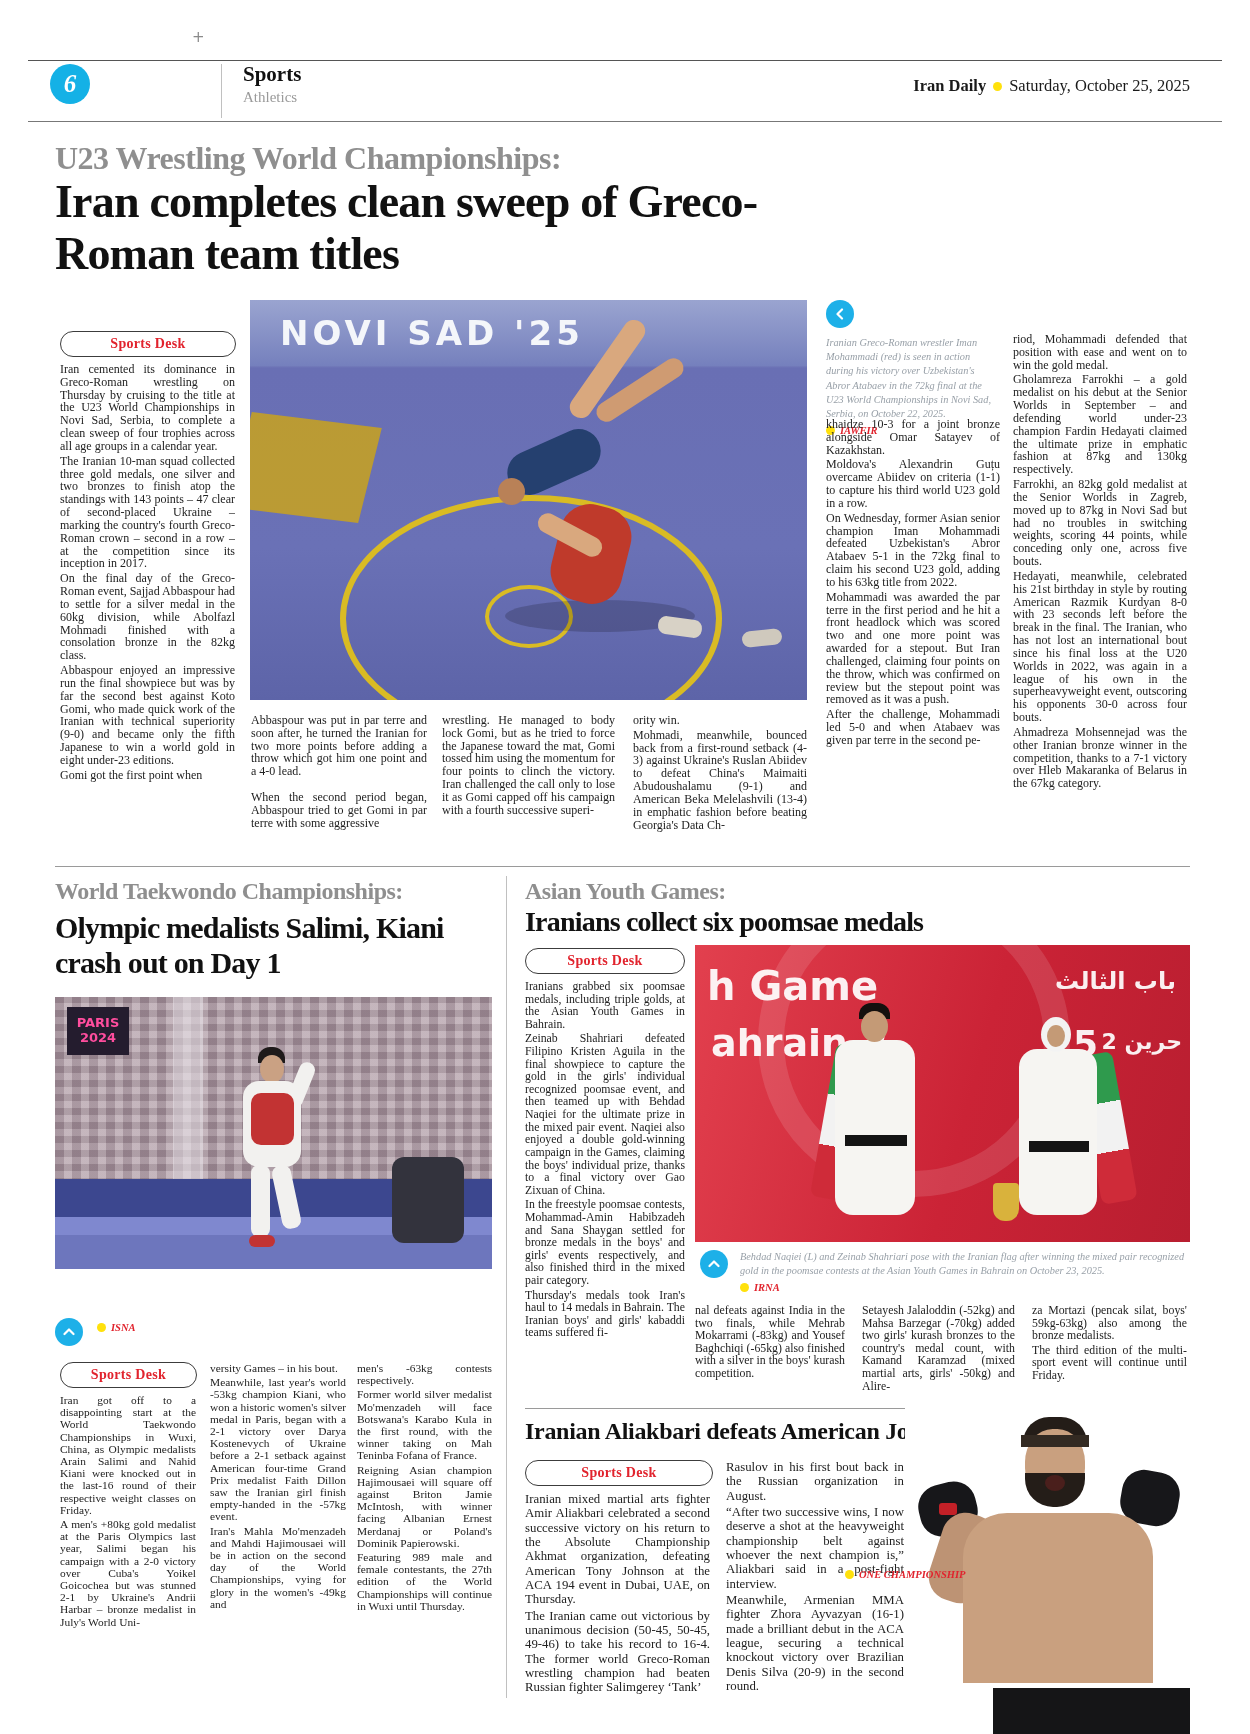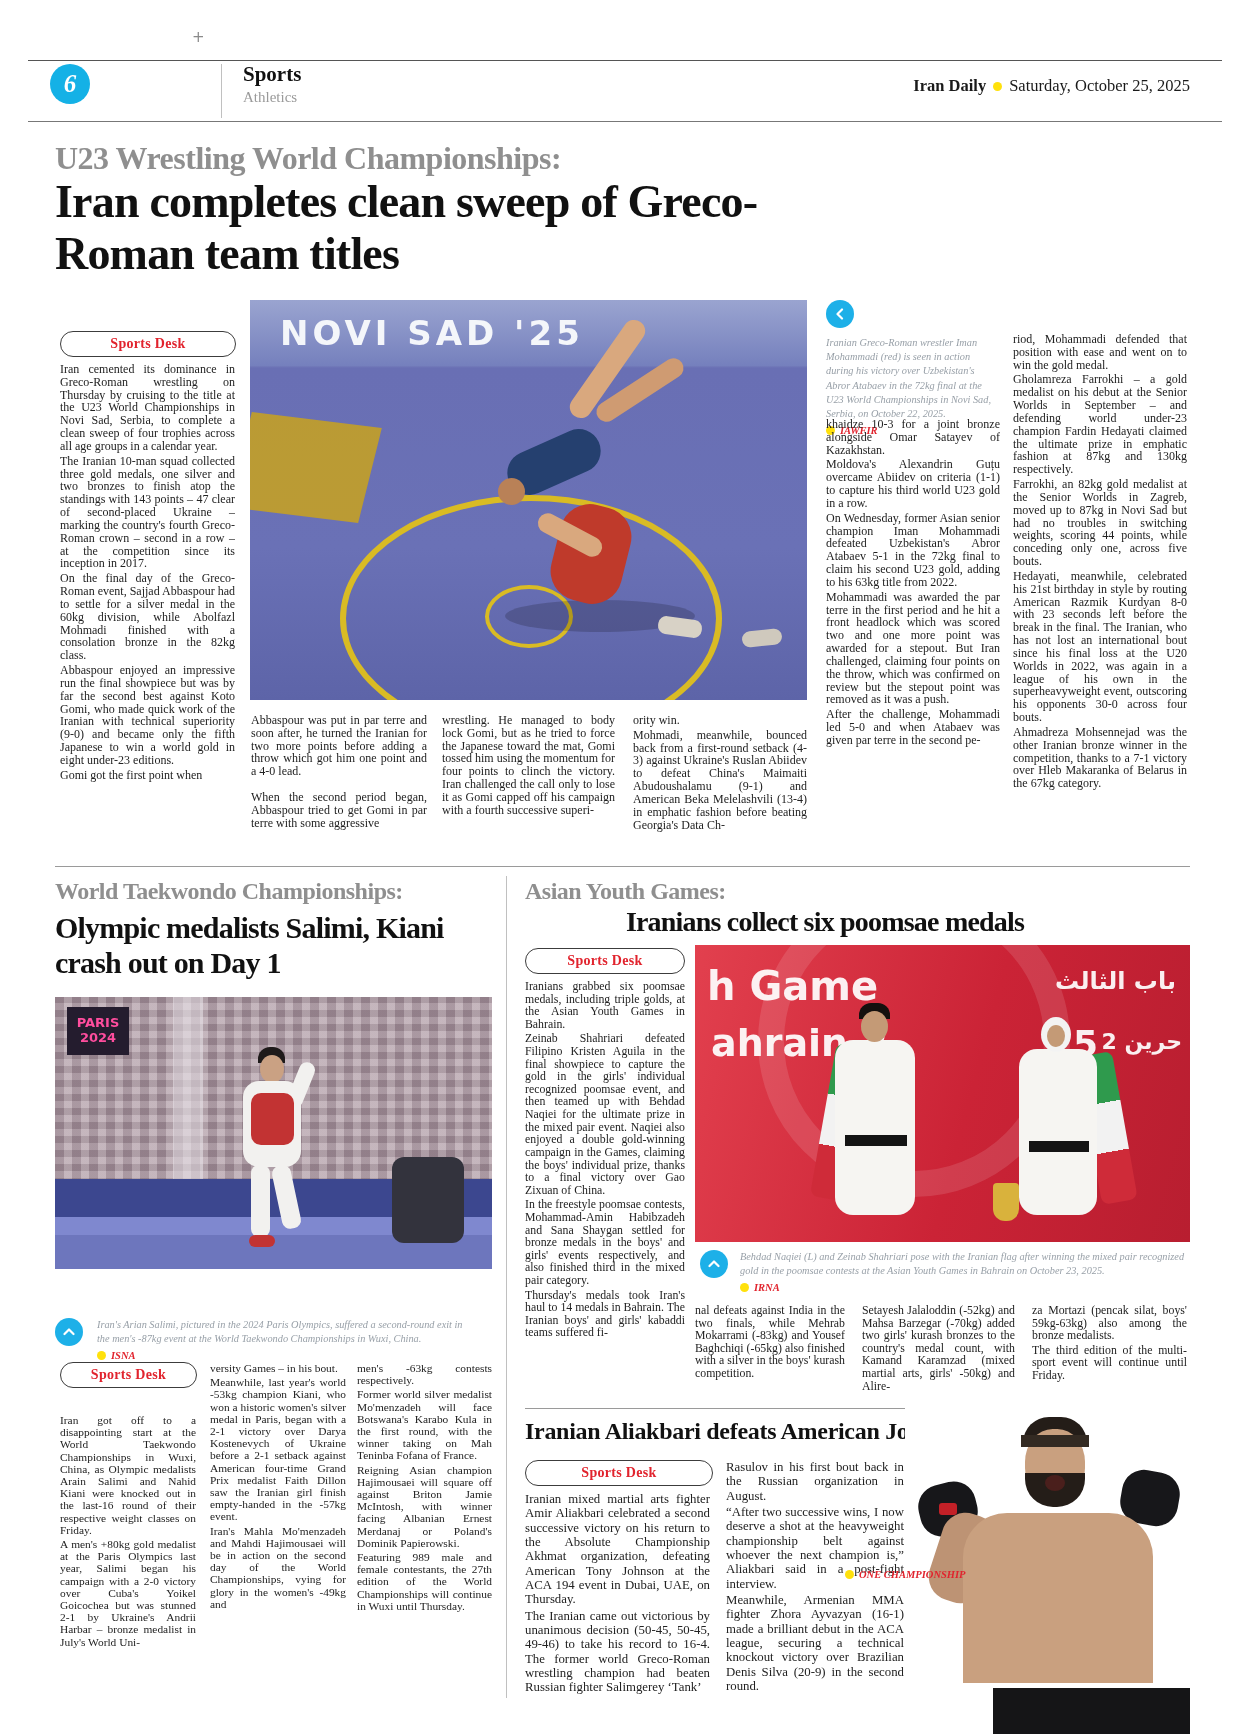--- a/index.html
+++ b/index.html
@@ -221,49 +221,48 @@
     <div class="tk-shoe"></div>
   </div>
 
   <div class="abs" style="left:55px;top:1318px;width:410px;display:flex;gap:14px;align-items:flex-start;">
     <div class="cap-btn">
       <svg class="chev" width="12" height="12" viewBox="0 0 12 12">
           <polyline points="1.5,8 6,3.5 10.5,8" fill="none" stroke="#fff" stroke-width="2.2" stroke-linecap="round" stroke-linejoin="round"></polyline>
         </svg>
     </div>
     <div>
-      <p class="caption">Iran's Arian Salimi, pictured in the 2024 Paris Olympics, suffered a second-round exit in the men's -87kg event at the World Taekwondo Championships in Wuxi, China.</p>
       <div class="credit-row">
         <span class="dot"></span>
         <span class="credit">ISNA</span>
       </div>
     </div>
   </div>
 
   <div class="desk" style="left:60px;top:1362px;width:135px;">
     <span>Sports Desk</span>
   </div>
-  <div class="bcol small" style="left:60px;top:1394px;width:136px;height:312px;overflow:hidden;margin-top:20px;">
+  <div class="bcol small" style="left:60px;top:1394px;width:136px;height:312px;overflow:hidden;">
     <p>Iran got off to a disappointing start at the World Taekwondo Championships in Wuxi, China, as Olympic medalists Arain Salimi and Nahid Kiani were knocked out in the last-16 round of their respective weight classes on Friday.</p>
     <p>A men's +80kg gold medalist at the Paris Olympics last year, Salimi began his campaign with a 2-0 victory over Cuba's Yoikel Goicochea but was stunned 2-1 by Ukraine's Andrii Harbar – bronze medalist in July's World Uni-</p>
   </div>
   <div class="bcol small" style="left:210px;top:1362px;width:136px;height:344px;overflow:hidden;">
     <p>versity Games – in his bout.</p>
     <p>Meanwhile, last year's world -53kg champion Kiani, who won a historic women's silver medal in Paris, began with a 2-1 victory over Darya Kostenevych of Ukraine before a 2-1 setback against American four-time Grand Prix medalist Faith Dillon saw the Iranian girl finish empty-handed in the -57kg event.</p>
     <p>Iran's Mahla Mo'menzadeh and Mahdi Hajimousaei will be in action on the second day of the World Championships, vying for glory in the women's -49kg and</p>
   </div>
   <div class="bcol small" style="left:357px;top:1362px;width:135px;height:344px;overflow:hidden;">
     <p>men's -63kg contests respectively.</p>
     <p>Former world silver medalist Mo'menzadeh will face Botswana's Karabo Kula in the first round, with the winner taking on Mah Teninba Fofana of France.</p>
     <p>Reigning Asian champion Hajimousaei will square off against Briton Jamie McIntosh, with winner facing Albanian Ernest Merdanaj or Poland's Dominik Papierowski.</p>
     <p>Featuring 989 male and female contestants, the 27th edition of the World Championships will continue in Wuxi until Thursday.</p>
   </div>
 
   <div class="kicker" style="left:525px;top:878px;font-size:24px;">Asian Youth Games:</div>
-  <h2 class="headline" style="left:525px;top:906px;width:600px;font-size:28px;line-height:1.15;text-align:center;">Iranians collect six poomsae medals</h2>
+  <h2 class="headline" style="left:525px;top:906px;width:600px;font-size:28px;line-height:1.15;">Iranians collect six poomsae medals</h2>
 
   <div class="desk" style="left:525px;top:948px;width:158px;">
     <span>Sports Desk</span>
   </div>
   <div class="bcol mid" style="left:525px;top:980px;width:160px;height:416px;overflow:hidden;">
     <p>Iranians grabbed six poomsae medals, including triple golds, at the Asian Youth Games in Bahrain.</p>
     <p>Zeinab Shahriari defeated Filipino Kristen Aguila in the final showpiece to capture the gold in the girls' individual recognized poomsae event, and then teamed up with Behdad Naqiei for the ultimate prize in the mixed pair event. Naqiei also enjoyed a double gold-winning campaign in the Games, claiming the boys' individual prize, thanks to a final victory over Gao Zixuan of China.</p>
     <p>In the freestyle poomsae contests, Mohammad-Amin Habibzadeh and Sana Shaygan settled for bronze medals in the boys' and girls' events respectively, and also finished third in the mixed pair category.</p>
     <p>Thursday's medals took Iran's haul to 14 medals in Bahrain. The Iranian boys' and girls' kabaddi teams suffered fi-</p>
   </div>

